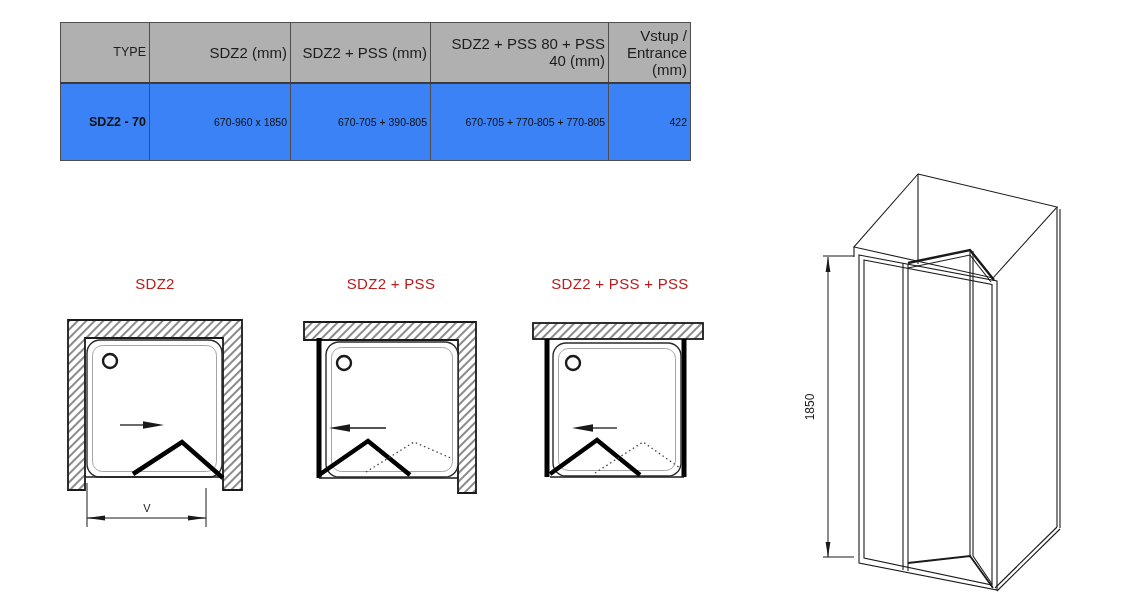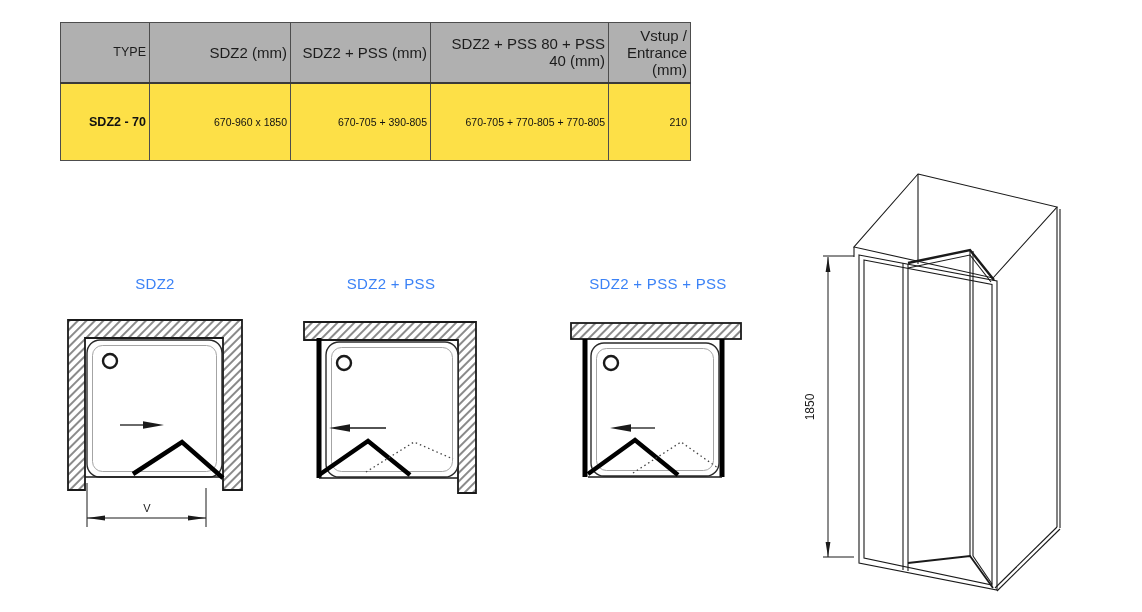--- a/index.html
+++ b/index.html
@@ -13,28 +13,28 @@
     border-collapse:collapse;table-layout:fixed;
   }
   table.spec th,table.spec td{
     border:1px solid #4d4d4d;text-align:right;vertical-align:middle;
     padding:0 3px;overflow:hidden;
   }
   table.spec thead tr{height:60px;}
   table.spec tbody tr{height:78px;}
   table.spec th{background:#b0b0b0;font-weight:normal;font-size:15px;color:#1c1c1c;border-bottom:2px solid #3a3a3a;}
   table.spec th.type{font-size:12.5px;}
-  table.spec td{background:#fde047;font-size:10.5px;color:#111;}
+  table.spec td{background:#3b82f6;font-size:10.5px;color:#111;}
   table.spec td.type{font-weight:bold;font-size:12.5px;}
   col.c1{width:89px;}col.c2{width:141px;}col.c3{width:140px;}col.c4{width:178px;}col.c5{width:82px;}
   
   .diagram{position:absolute;top:275px;width:190px;margin:0;padding:0;}
-  .diagram .dtitle{height:20px;line-height:18px;text-align:center;font-size:15px;color:#3b82f6;letter-spacing:.3px;}
+  .diagram .dtitle{height:20px;line-height:18px;text-align:center;font-size:15px;color:#b91c1c;letter-spacing:.3px;}
   .diagram svg{display:block;width:190px;height:240px;}
-  .d1{left:60px;} .d2{left:296px;} .d3{left:563px;}
+  .d1{left:60px;} .d2{left:296px;} .d3{left:525px;}
   
   svg.iso{position:absolute;left:790px;top:160px;width:350px;height:452px;}
   .lbl{font-family:"Liberation Sans",sans-serif;fill:#1a1a1a;}
 </style>
 </head>
 <body>
 
 <div class="canvas">
 
   <table class="spec">
@@ -53,21 +53,21 @@
         <th>SDZ2 + PSS 80 + PSS 40 (mm)</th>
         <th>Vstup / Entrance (mm)</th>
       </tr>
     </thead>
     <tbody>
       <tr>
         <td class="type">SDZ2 - 70</td>
         <td>670-960 x 1850</td>
         <td>670-705 + 390-805</td>
         <td>670-705 + 770-805 + 770-805</td>
-        <td>210</td>
+        <td>422</td>
       </tr>
     </tbody>
   </table>
 
   <figure class="diagram d1">
     <div class="dtitle">SDZ2</div>
     <svg viewBox="0 20 190 240">
       <defs>
         <pattern id="h1" patternUnits="userSpaceOnUse" width="6" height="6" patternTransform="rotate(45)">
           <line x1="3" y1="0" x2="3" y2="6" stroke="#2a2a2a" stroke-width="1.1"></line>

